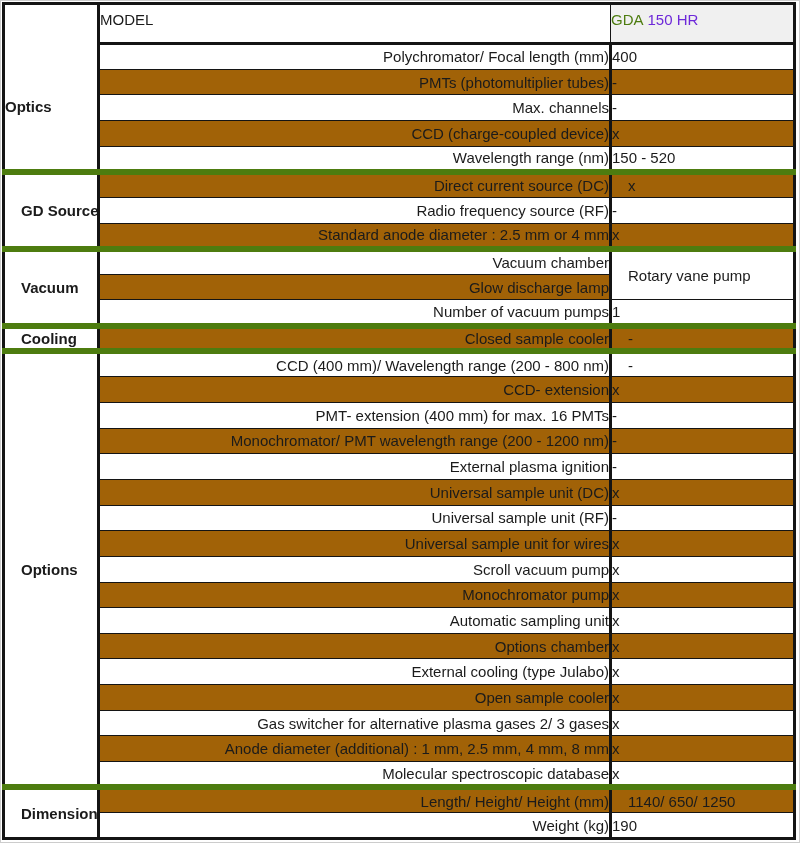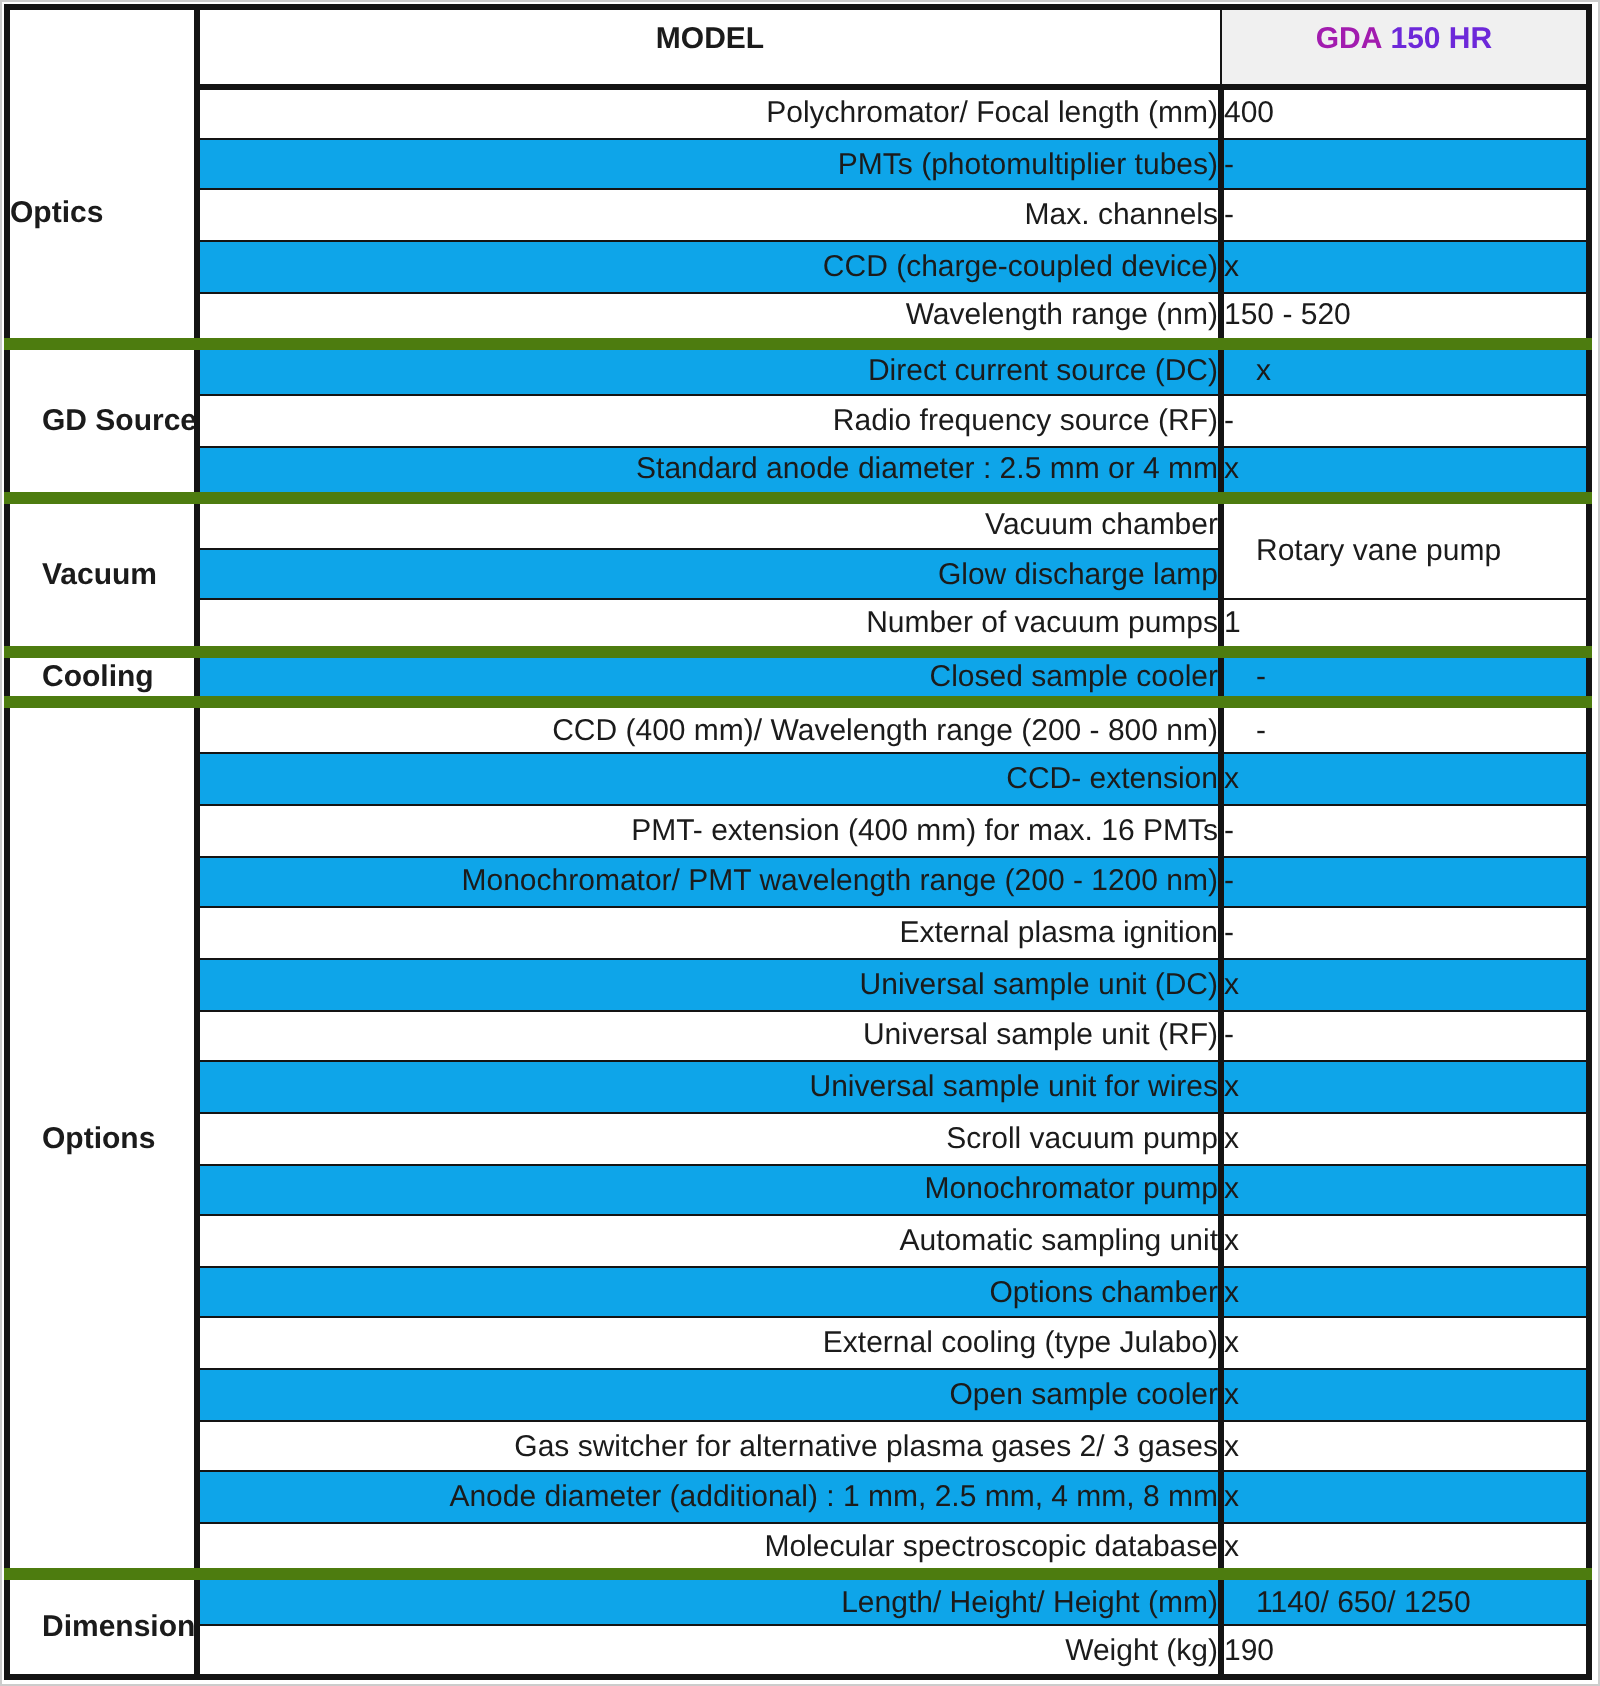--- a/index.html
+++ b/index.html
@@ -43,30 +43,30 @@
   td.cat {
     font-weight: bold;
     text-align: left;
   }
   td.cat-optics { padding-top: 40px; } 
   td.lbl {
     text-align: right;
     padding-left: 8px;
   }
   td.val { text-align: left; }
-  td.alt { background: #0ea5e9; }
+  td.alt { background: #a16207; }
   td.hdr {
-    font-weight: bold;
-    text-align: center;
+    font-weight: normal;
+    text-align: left;
     vertical-align: top;
     padding-top: 6px;
     font-size: 15px;
   }
   td.model-name-cell { background: #f0f0f0; }
-  .pfx { color: #a21caf; margin-right: 4px; }
+  .pfx { color: #4d7c0f; margin-right: 4px; }
   .hl { color: #6d28d9; }
 </style>
 </head>
 <body>
 
 <div class="page-frame"></div>
 
 <table class="spec">
   <colgroup>
     <col style="width:95px">

